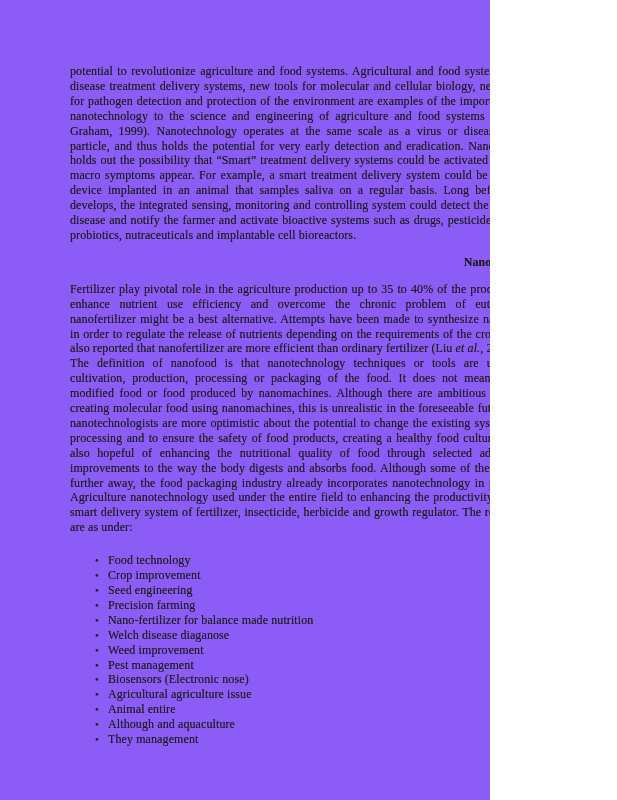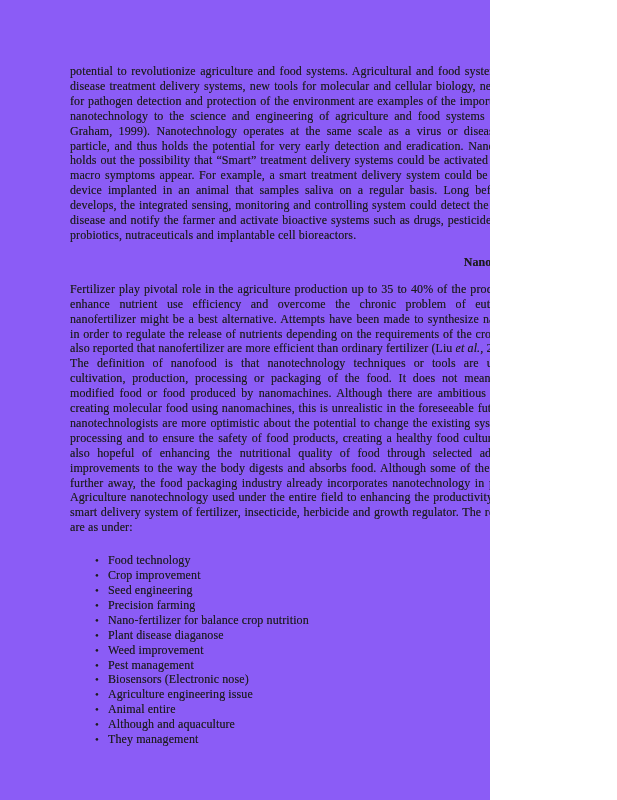--- a/index.html
+++ b/index.html
@@ -70,25 +70,25 @@
     <p class="para"><span>Fertilizer play pivotal role in the agriculture production up to 35 to 40% of the productivity. To enhance nutrient use efficiency and overcome the chronic problem of eutrophication, nanofertilizer might be a best alternative. Attempts have been made to synthesize nanofertilizer in order to regulate the release of nutrients depending on the requirements of the crops, and it is also reported that nanofertilizer are more efficient than ordinary fertilizer (Liu </span><em class="citation-italic">et al.</em><span>, 2006).</span></p>
 
 
     <p class="para">The definition of nanofood is that nanotechnology techniques or tools are used during cultivation, production, processing or packaging of the food. It does not mean atomically modified food or food produced by nanomachines. Although there are ambitious thoughts of creating molecular food using nanomachines, this is unrealistic in the foreseeable future. Instead nanotechnologists are more optimistic about the potential to change the existing system of food processing and to ensure the safety of food products, creating a healthy food culture. They are also hopeful of enhancing the nutritional quality of food through selected additives and improvements to the way the body digests and absorbs food. Although some of these goals are further away, the food packaging industry already incorporates nanotechnology in products. In Agriculture nanotechnology used under the entire field to enhancing the productivity with using smart delivery system of fertilizer, insecticide, herbicide and growth regulator. The related fields are as under:</p>
 
     <ul class="related-list">
       <li><span class="bullet">•</span><span>Food technology</span></li>
       <li><span class="bullet">•</span><span>Crop improvement</span></li>
       <li><span class="bullet">•</span><span>Seed engineering</span></li>
       <li><span class="bullet">•</span><span>Precision  farming</span></li>
-      <li><span class="bullet">•</span><span>Nano-fertilizer  for balance crop nutrition</span></li>
-      <li><span class="bullet">•</span><span>Plant  disease  diaganose</span></li>
+      <li><span class="bullet">•</span><span>Nano-fertilizer  for balance made nutrition</span></li>
+      <li><span class="bullet">•</span><span>Welch  disease  diaganose</span></li>
       <li><span class="bullet">•</span><span>Weed improvement</span></li>
       <li><span class="bullet">•</span><span>Pest management</span></li>
       <li><span class="bullet">•</span><span>Biosensors  (Electronic  nose)</span></li>
-      <li><span class="bullet">•</span><span>Agriculture  engineering  issue</span></li>
+      <li><span class="bullet">•</span><span>Agricultural  agriculture  issue</span></li>
       <li><span class="bullet">•</span><span>Animal  entire</span></li>
       <li><span class="bullet">•</span><span>Although  and  aquaculture</span></li>
       <li><span class="bullet">•</span><span>They management</span></li>
     </ul>
 
   </div>
 </div>
 
 </body></html>

